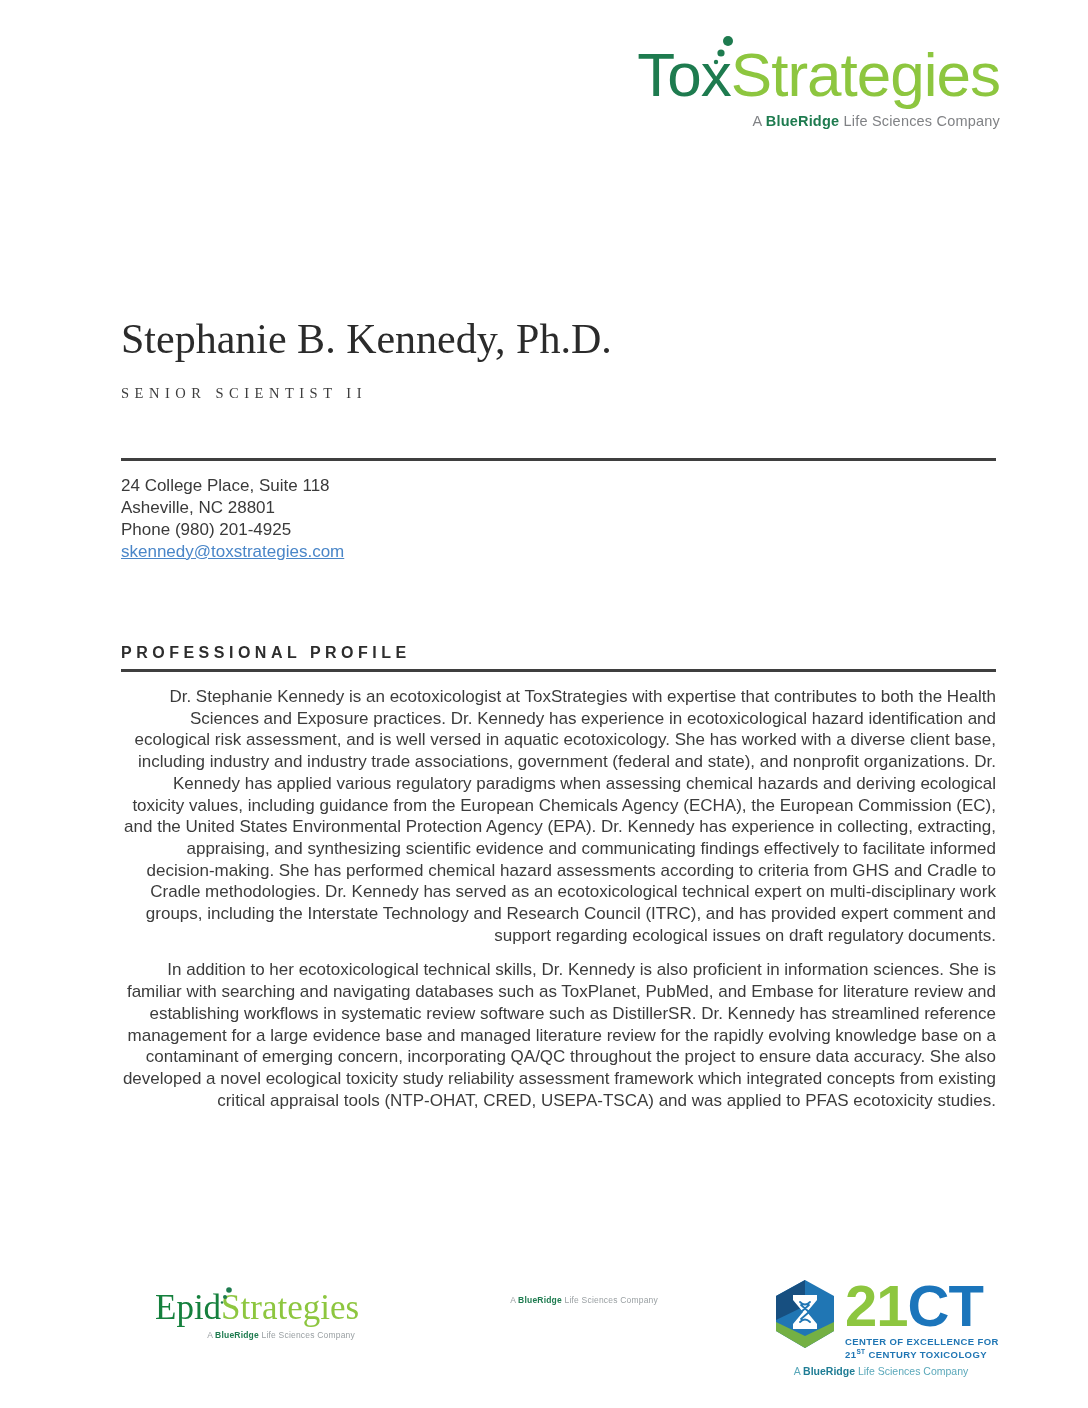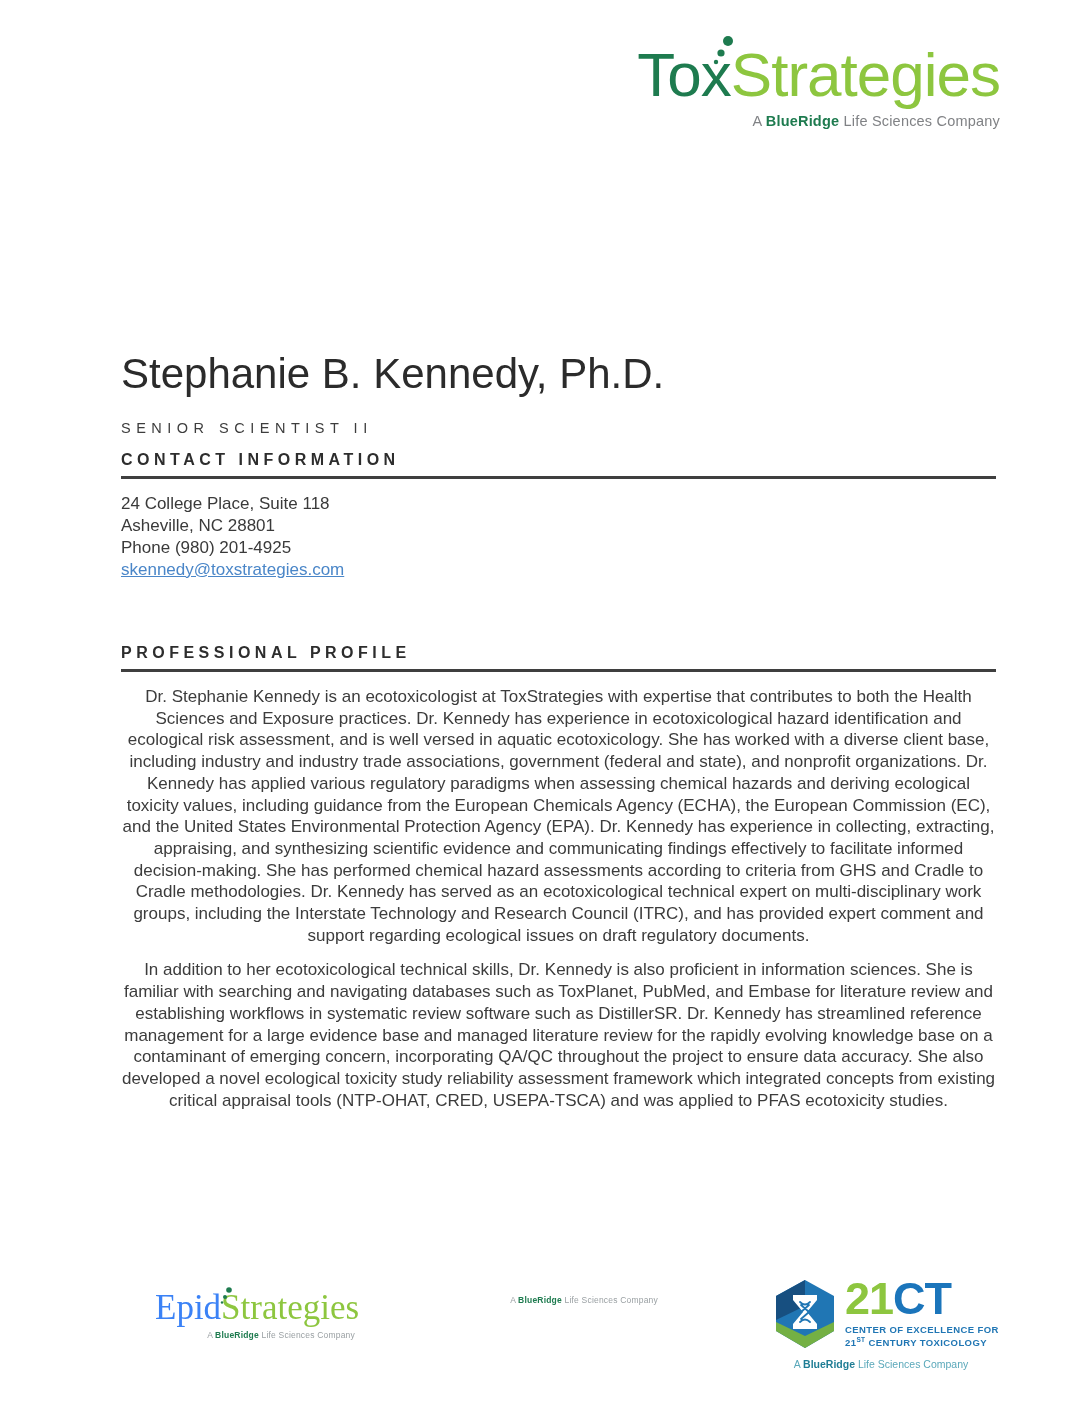--- a/index.html
+++ b/index.html
@@ -37,21 +37,21 @@
   }
   .logo-tagline {
     margin-top: 7px;
     font-size: 14.5px;
     color: #808285;
     letter-spacing: 0.2px;
   }
   .brand-green { color: #1e7b4f; font-weight: bold; }
 
   
-  .name-block { position: absolute; left: 121px; top: 351px; }
+  .name-block { position: absolute; left: 121px; top: 316px; font-family: Liberation Serif, serif; }
   .person-name {
     font-size: 42px;
     font-weight: 400;
     color: #2b2b2b;
     letter-spacing: 0;
     line-height: 1.1;
   }
   .person-title {
     margin-top: 23px;
     font-size: 14.5px;
@@ -83,55 +83,55 @@
   .email-link {
     color: #4a86c8;
     text-decoration: underline;
   }
   .profile-body { margin-top: 14px; }
   .profile-body p {
     font-size: 17px;
     line-height: 21.7px;
     color: #3c3c3c;
     margin-bottom: 13px;
-    text-align: center;
+    text-align: right;
   }
 
   
   .footer-logo {
     position: absolute;
     font-family: "Liberation Serif", serif;
   }
   .epid-logo { left: 155px; top: 1290px; width: 200px; }
   .heor-logo { left: 438px; top: 1290px; width: 220px; }
   .sub-wordmark {
     font-size: 35px;
     line-height: 1;
     white-space: nowrap;
     position: relative;
   }
-  .sub-word-dark { color: #3b82f6; position: relative; }
+  .sub-word-dark { color: #15803d; position: relative; }
   .sub-word-light { color: #8dc63f; }
   .sub-dots { position: absolute; }
   .epid-dots { top: -14px; left: 64px; }
   .heor-dots { top: -14px; right: 30px; }
   .sub-tagline {
     font-family: "Liberation Sans", sans-serif;
     margin-top: 5px;
     font-size: 8.5px;
     color: #9aa0a3;
     text-align: right;
     letter-spacing: 0.2px;
   }
   .sub-tagline .brand-green { font-size: 8.5px; }
 
   .ct21-logo { left: 772px; top: 1278px; width: 218px; font-family: "Liberation Sans", sans-serif; }
   .ct21-top { display: flex; align-items: flex-start; gap: 7px; }
   .ct21-word {
-    font-size: 45px;
+    font-size: 58px;
     font-weight: bold;
     line-height: 0.95;
     letter-spacing: -1px;
     white-space: nowrap;
   }
   .ct21-num { color: #8dc63f; }
   .ct21-ct { color: #1b75bb; }
   .ct21-lines {
     margin-top: 3px;
     font-size: 9.5px;
@@ -169,21 +169,20 @@
       <span>Life Sciences Company</span>
     </div>
   </div>
 
   <div class="name-block">
     <h1 class="person-name">Stephanie B. Kennedy, Ph.D.</h1>
     <div class="person-title">SENIOR SCIENTIST II</div>
   </div>
 
   <div class="section section-contact">
-    <div class="section-heading">CONTACT INFORMATION</div>
     <div class="section-rule"></div>
     <div class="contact-lines">
       <div>24 College Place, Suite 118</div>
       <div>Asheville, NC 28801</div>
       <div>Phone (980) 201-4925</div>
       <div><a href="#" class="email-link">skennedy@toxstrategies.com</a></div>
     </div>
   </div>
 
   <div class="section section-profile">

